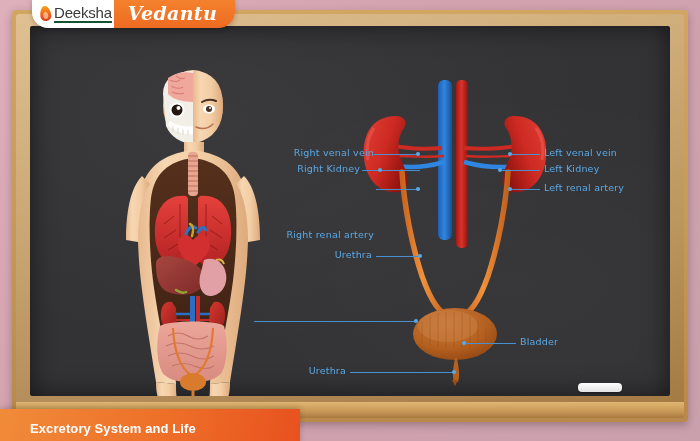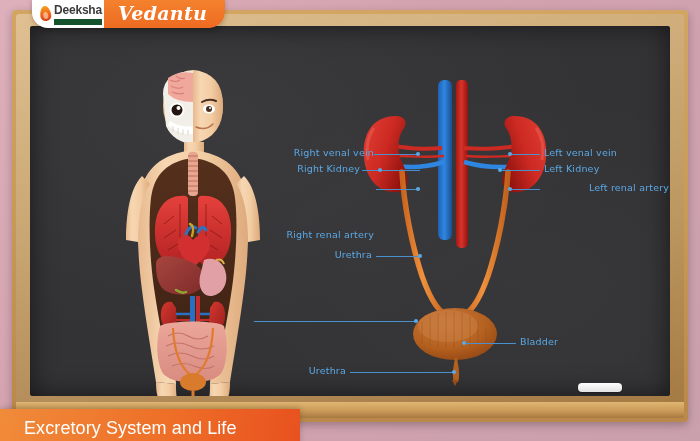--- a/index.html
+++ b/index.html
@@ -75,22 +75,22 @@
     border-radius: 50% 50% 50% 50% / 68% 68% 34% 34%;
     transform: rotate(-8deg);
     position: relative;
   }
   .flame::after{
     content:""; position:absolute; left:3px; top:6px; width:5px; height:7px;
     background:#fff3d0; border-radius:50% 50% 50% 50% / 60% 60% 40% 40%;
     opacity:.55;
   }
   .deeksha-text{
-    font-size: 12px; font-weight: 700; color: #3b3b3b; letter-spacing:-.2px;
-    border-bottom: 6px solid #14532d; line-height: 17px;
+    font-size: 15px; font-weight: 400; color: #3b3b3b; letter-spacing:-.2px;
+    border-bottom: 2px solid #14532d; line-height: 17px;
   }
   .logo-right{
     background: linear-gradient(180deg,#f4832e 0%, #ee6b22 100%);
     padding: 0 18px 0 14px; height: 30px;
     display:flex; align-items:center;
     border-radius: 0 0 16px 0;
     margin-left:-10px;
     position:relative;
   }
   .vedantu-text{
@@ -101,22 +101,23 @@
 
   
   #title-banner{
     position: absolute; left: 0; bottom: -10px; width: 300px;
     background: linear-gradient(100deg,#f08b3a 0%, #ee6f28 55%, #e8511f 100%);
     padding: 9px 16px 12px 24px;
     z-index: 40;
     box-shadow: 0 -1px 6px rgba(0,0,0,.20);
   }
   #title-banner .t{
-    color:#fff; font-size:18px; font-weight:400; line-height:21px;
+    color:#fff; font-size:13px; font-weight:700; line-height:21px;
     letter-spacing:.1px;
+    margin-left:6px;
   }
 
   
   #anatomy{
     position:absolute; left:88px; top:38px; width:150px; height:340px;
   }
 
   
   #urinary{ position:absolute; left:330px; top:50px; width:210px; height:310px;}
 
@@ -366,21 +367,21 @@
 
     <div class="conn" style="left:320px;top:346px;width:104px;"></div>
     <div class="dot" style="left:422px;top:344px;"></div>
 
     <div class="lbl r" style="left:240px;top:121px;width:104px;">Right venal vein</div>
     <div class="lbl r" style="left:240px;top:137px;width:90px;">Right Kidney</div>
     <div class="lbl r" style="left:232px;top:156px;width:112px;margin-top:47px;">Right renal artery</div>
 
     <div class="lbl" style="left:514px;top:121px;">Left venal vein</div>
     <div class="lbl" style="left:514px;top:137px;">Left Kidney</div>
-    <div class="lbl" style="left:514px;top:156px;margin-left:45px;">Left renal artery</div>
+    <div class="lbl" style="left:514px;top:156px;">Left renal artery</div>
 
     <div class="lbl r" style="left:288px;top:223px;width:54px;">Urethra</div>
     <div class="lbl" style="left:490px;top:310px;">Bladder</div>
     <div class="lbl r" style="left:258px;top:339px;width:58px;">Urethra</div>
 
   </div>
 
   <div id="board-ledge"></div>
   <div id="chalk-piece"></div>
 </div>

